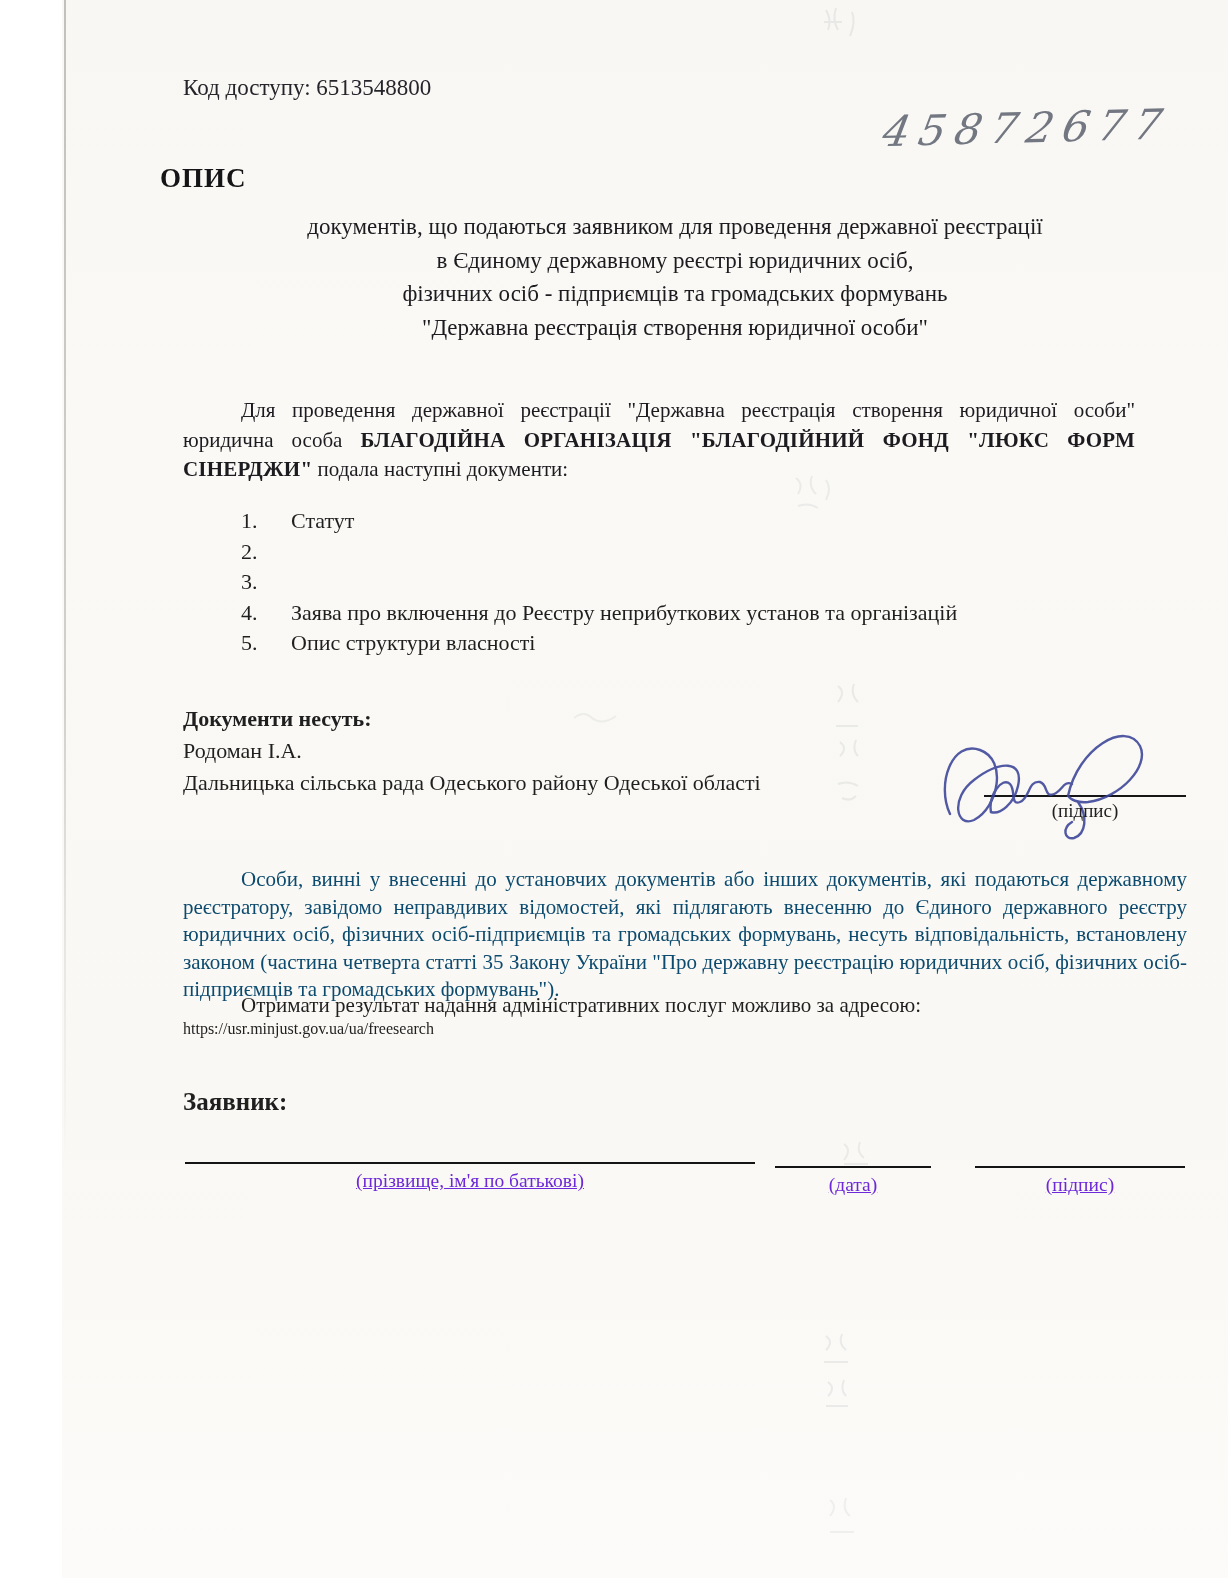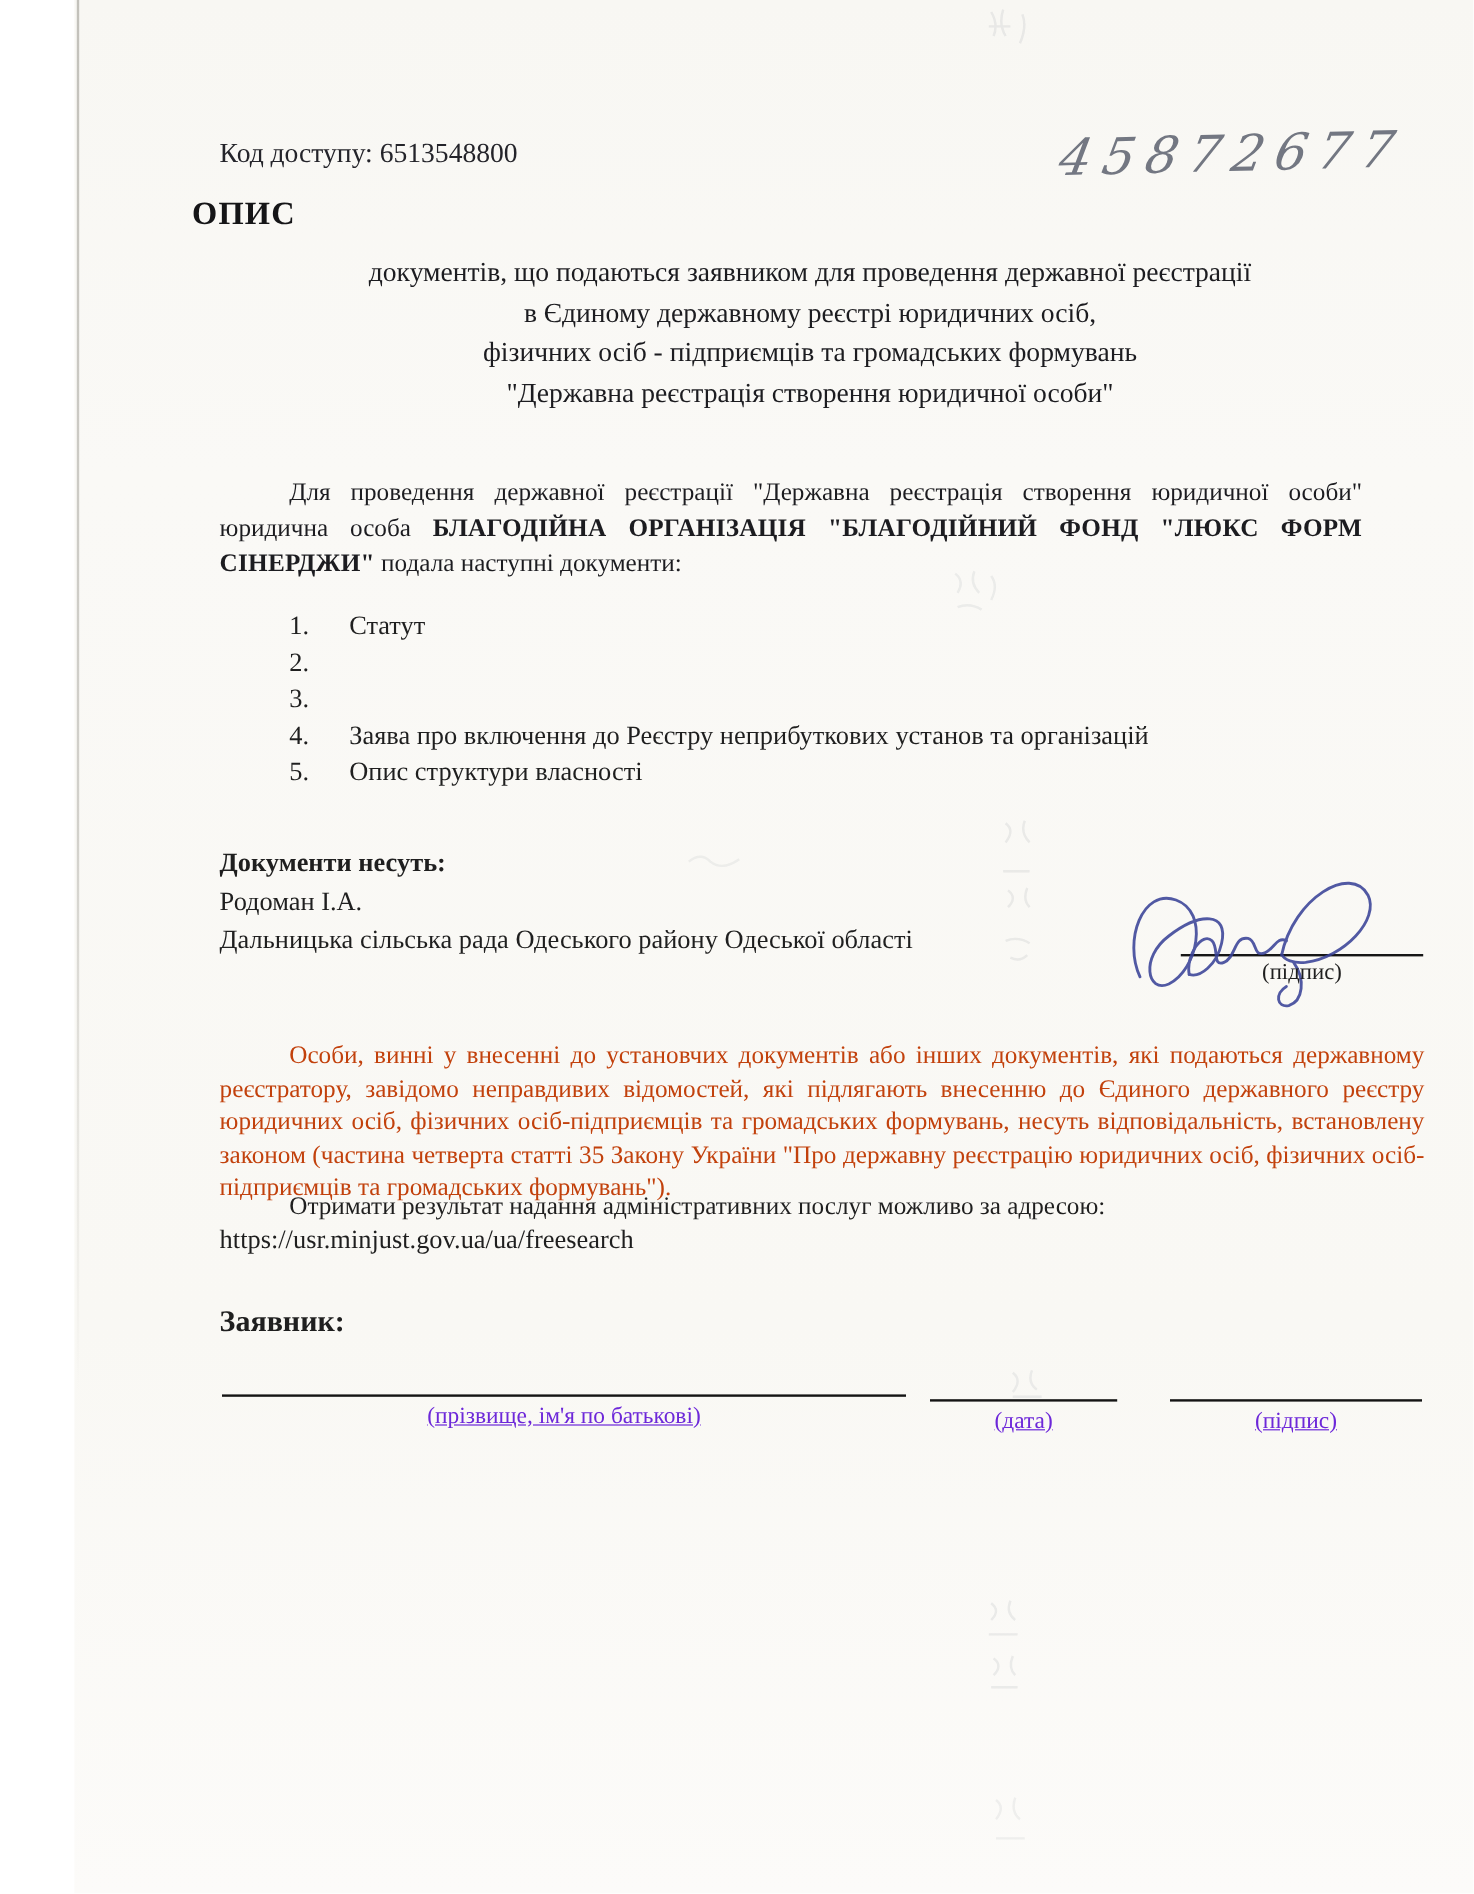--- a/index.html
+++ b/index.html
@@ -11,21 +11,21 @@
   .paper{
     position:absolute;left:62px;top:0;width:1166px;height:1578px;
     background:linear-gradient(180deg,#f8f7f3 0%,#faf9f6 25%,#f9f8f4 70%,#fcfbf9 100%);
   }
   .fold-line{
     position:absolute;left:64px;top:0;width:2px;height:1160px;
     background:linear-gradient(180deg,rgba(150,148,140,.55) 0%,rgba(150,148,140,.4) 60%,rgba(150,148,140,0) 100%);
   }
   .scan{position:absolute;inset:0;filter:blur(0.25px);}
   .abs{position:absolute;}
-  .access-code{left:183px;top:75px;font-size:23px;color:#24242a;margin-top:40px;}
+  .access-code{left:183px;top:75px;font-size:23px;color:#24242a;}
   .handwritten{
     left:884px;top:104px;width:240px;font-size:42px;color:#5c616e;
     font-style:italic;letter-spacing:9px;transform:skewX(-12deg) rotate(-1.5deg);
     font-family:"DejaVu Serif",serif;opacity:.85;
   }
   .title{
     left:160px;top:163px;width:1030px;text-align:left;
     font-size:27px;font-weight:bold;letter-spacing:1px;color:#151517;
   }
   .subtitle{
@@ -41,24 +41,24 @@
   .doc-row{display:flex;line-height:30.5px;}
   .doc-row .num{width:50px;flex:0 0 50px;}
   .received-heading{left:183px;top:706px;font-size:22px;font-weight:bold;}
   .received-name{left:183px;top:738px;font-size:22px;}
   .received-org{left:183px;top:770px;font-size:22px;}
   .sig-ink{left:928px;top:718px;width:250px;height:125px;}
   .sig-line{left:984px;top:795px;width:202px;border-bottom:2px solid #161616;height:0;}
   .sig-caption{left:984px;top:800px;width:202px;text-align:center;font-size:19px;}
   .liability{
     left:183px;top:866px;width:1004px;font-size:21px;line-height:27.6px;
-    text-align:justify;text-indent:58px;color:#c2410c;
+    text-align:justify;text-indent:58px;color:#0c4a6e;
   }
   .result-line{left:183px;top:993px;width:1004px;font-size:21px;text-indent:58px;}
-  .result-url{left:183px;top:1020px;width:1004px;font-size:22px;}
+  .result-url{left:183px;top:1020px;width:1004px;font-size:16px;}
   .applicant-heading{left:183px;top:1088px;font-size:25px;font-weight:bold;}
   .blank-line{border-bottom:2px solid #141414;height:0;}
   .line-name{left:185px;top:1162px;width:570px;}
   .line-date{left:775px;top:1166px;width:156px;}
   .line-sign{left:975px;top:1166px;width:210px;}
   .cap{position:absolute;text-align:center;font-size:19.5px;color:#6d28d9;text-decoration:underline;}
   .cap-name{left:185px;top:1170px;width:570px;}
   .cap-date{left:775px;top:1174px;width:156px;}
   .cap-sign{left:975px;top:1174px;width:210px;}
   .formation-date{left:183px;top:1260px;font-size:22px;}

